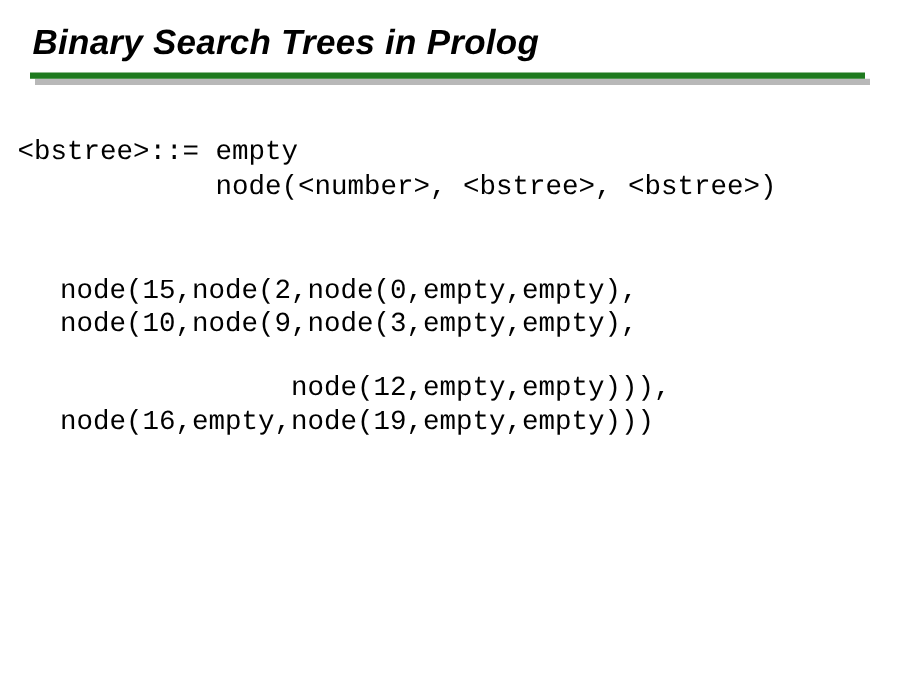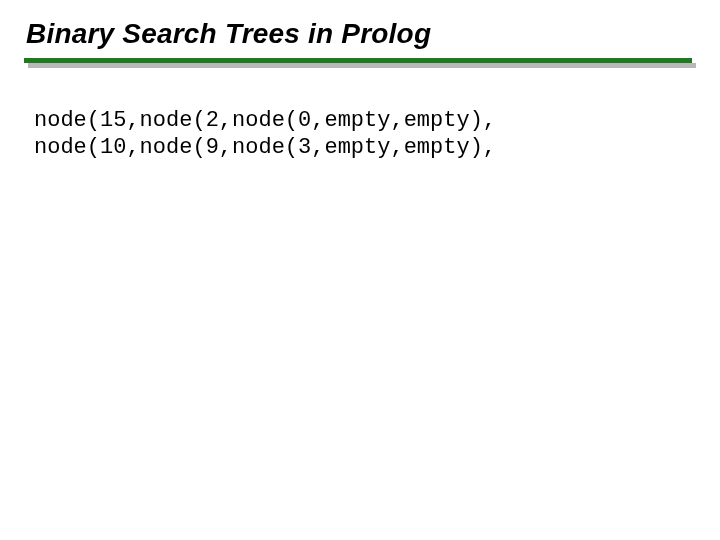--- a/index.html
+++ b/index.html
@@ -53,33 +53,36 @@
     line-height: 1.28;
     white-space: pre;
     margin-left: -10px;
     margin-bottom: 56px;
   }
   .code {
     font-family: "Courier New", Courier, monospace;
     font-size: 22px;
     line-height: 1.22;
     white-space: pre;
-    margin-left: 10px;
+    margin-left: 24px;
   }
   .block { margin-bottom: 24px; }
 </style>
 </head>
 <body>
 
 <div class="slide">
 
   <h1 class="title">Binary Search Trees in Prolog</h1>
 
   <div class="rule-wrap">
     <div class="rule-shadow"></div>
     <div class="rule"></div>
   </div>
 
+  <div class="grammar"><span>&lt;bstree&gt;::= empty</span>
+<span>            node(&lt;number&gt;, &lt;bstree&gt;, &lt;bstree&gt;)</span></div>
 
   <div class="code"><div class="block"><span>node(15,node(2,node(0,empty,empty),</span>
-<span>node(10,node(9,node(3,empty,empty),</span></div></div>
+<span>node(10,node(9,node(3,empty,empty),</span></div><div class="block"><span>              node(12,empty,empty))),</span>
+<span>node(16,empty,node(19,empty,empty)))</span></div></div>
 
 </div>
 
 </body></html>

